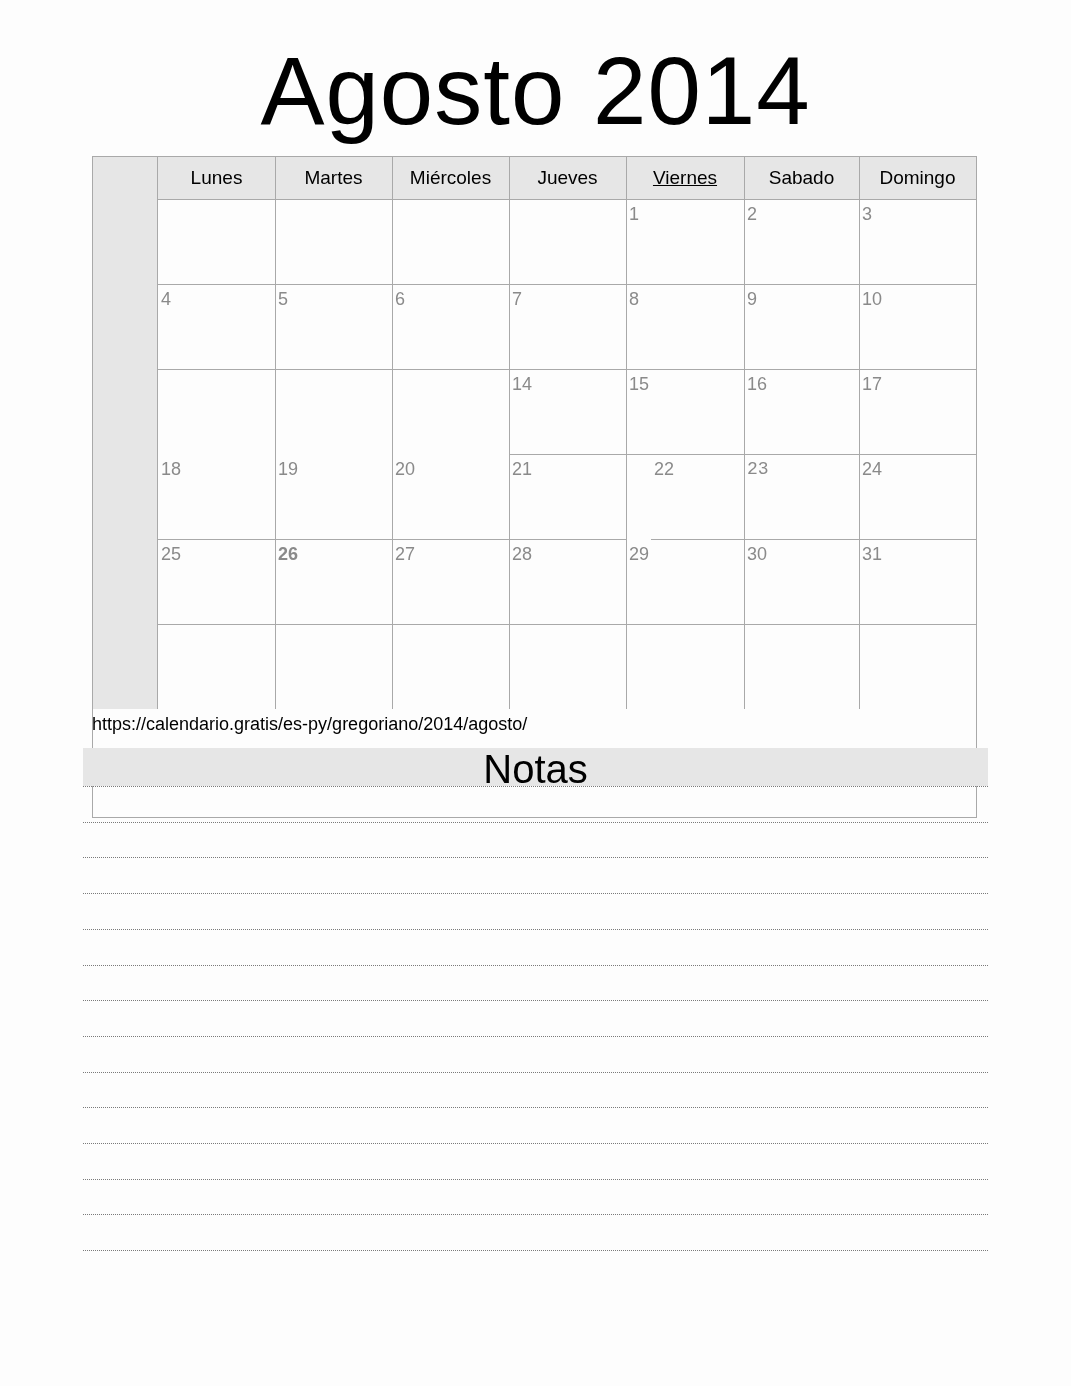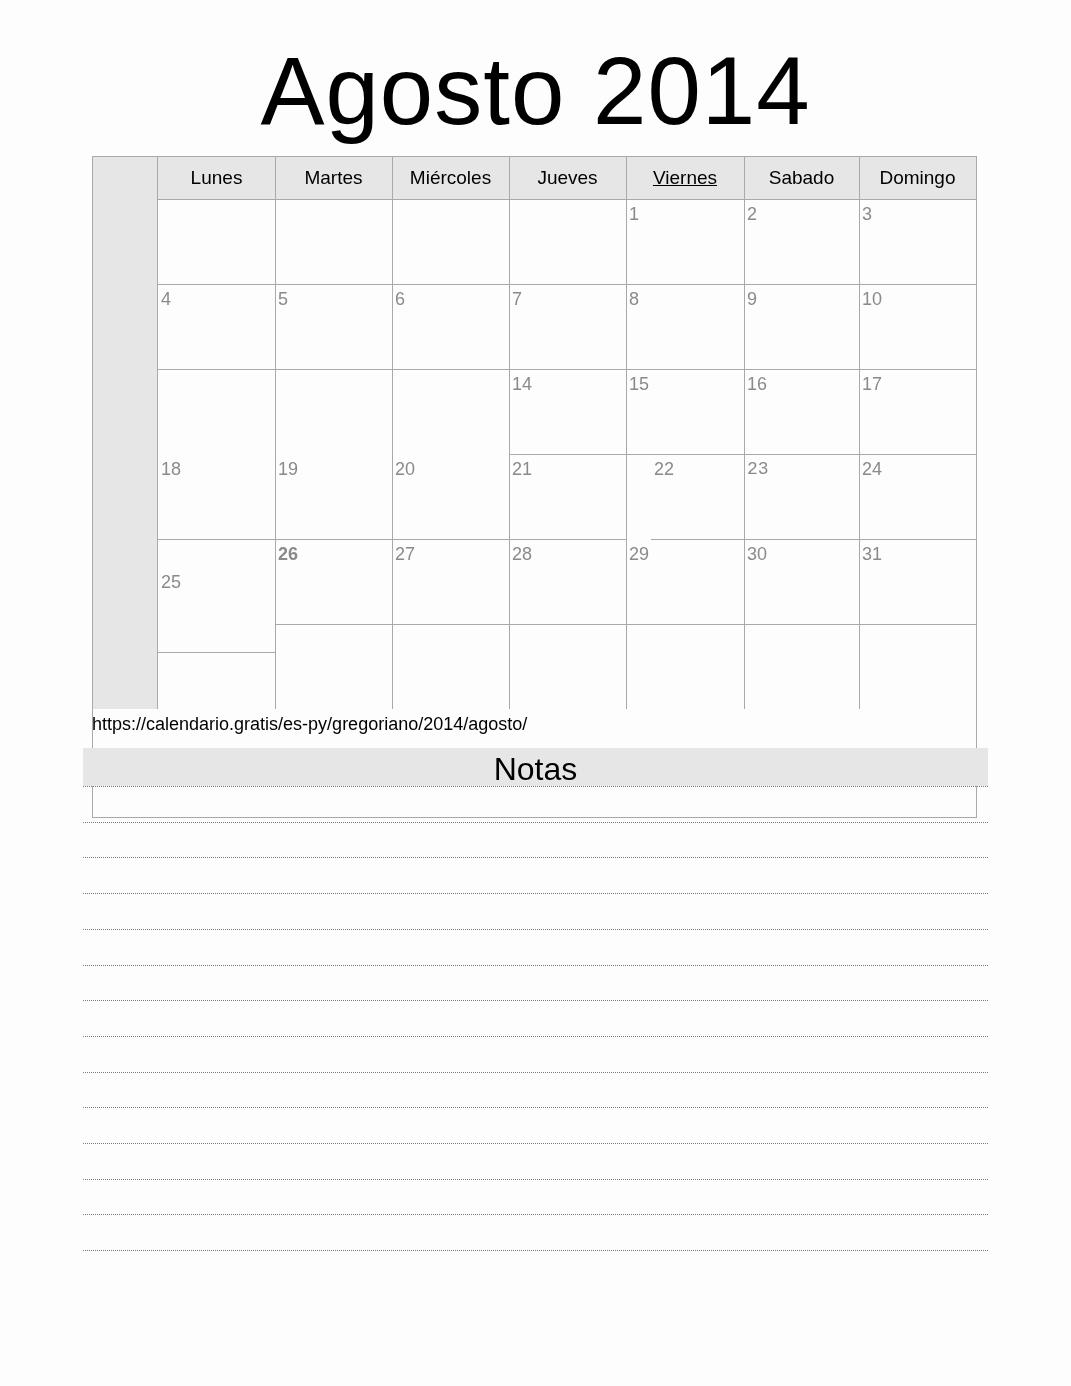--- a/index.html
+++ b/index.html
@@ -6,21 +6,21 @@
   body { width: 1071px; height: 1386px; position: relative; font-family: "Liberation Sans", sans-serif; color: #000; overflow: hidden; }
   .title { position: absolute; left: 0; top: 36px; width: 1071px; text-align: center; font-size: 96px; line-height: 110px; letter-spacing: 1px; }
   .cal { position: absolute; left: 92px; top: 156px; width: 885px; height: 662px; border: 1px solid #a9a9a9; box-sizing: border-box; background: #fdfdfd; }
   .weekcol { position: absolute; left: 0; top: 0; width: 65px; height: 552px; background: #e6e6e6; border-right: 1px solid #a9a9a9; box-sizing: border-box; }
   .grid { position: absolute; left: 65px; top: 0; width: 818px; height: 552px; }
   .hdr { position: absolute; top: 0; height: 43px; background: #e6e6e6; border-bottom: 1px solid #a9a9a9; box-sizing: border-box; display: flex; align-items: center; justify-content: center; font-size: 19px; }
   .cell { position: absolute; height: 85px; border-bottom: 1px solid #a9a9a9; box-sizing: border-box; }
   .vline { position: absolute; top: 0; width: 1px; height: 552px; background: #a9a9a9; }
   .daynum { position: absolute; left: 3px; top: 4px; font-size: 18px; color: #8a8a8a; }
   .url { position: absolute; left: 92px; top: 713px; font-size: 18px; line-height: 22px; }
-  .notas-bar { position: absolute; left: 83px; top: 748px; width: 905px; height: 38px; background: #e6e6e6; text-align: center; font-size: 32px; line-height: 42px; }
+  .notas-bar { position: absolute; left: 83px; top: 748px; width: 905px; height: 38px; background: #e6e6e6; text-align: center; font-size: 40px; line-height: 42px; }
   .noteline { position: absolute; left: 83px; width: 905px; height: 0; border-top: 1px dotted #7a7a7a; }
 </style>
 </head>
 <body>
 
 <div class="title">Agosto 2014</div>
 
 <div class="cal">
   <div class="weekcol"></div>
   <div class="grid" id="grid">
@@ -99,21 +99,21 @@
       </div>
       <div class="cell" style="left: 468px; width: 118px; top: 298px; margin-left: 25px;">
         <span class="daynum">22</span>
       </div>
       <div class="cell" style="left: 586px; width: 115px; top: 298px; font-family: Liberation Mono, monospace;">
         <span class="daynum">23</span>
       </div>
       <div class="cell" style="left: 701px; width: 117px; top: 298px;">
         <span class="daynum">24</span>
       </div>
-      <div class="cell" style="left: 0px; width: 117px; top: 383px; margin-top: 28px;">
+      <div class="cell" style="left: 0px; width: 117px; top: 383px;">
         <span class="daynum">25</span>
       </div>
       <div class="cell" style="left: 117px; width: 117px; top: 383px; font-weight: bold;">
         <span class="daynum">26</span>
       </div>
       <div class="cell" style="left: 234px; width: 117px; top: 383px; text-align: center;">
         <span class="daynum">27</span>
       </div>
       <div class="cell" style="left: 351px; width: 117px; top: 383px;">
         <span class="daynum">28</span>

